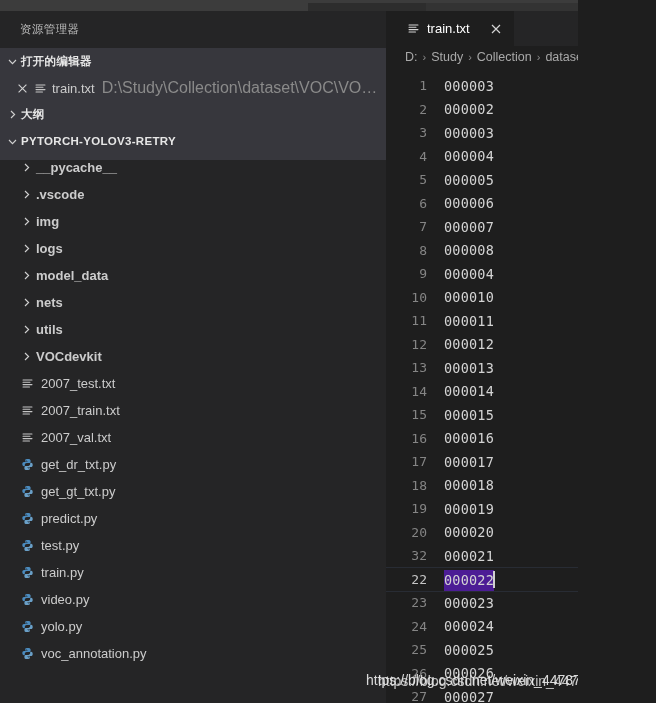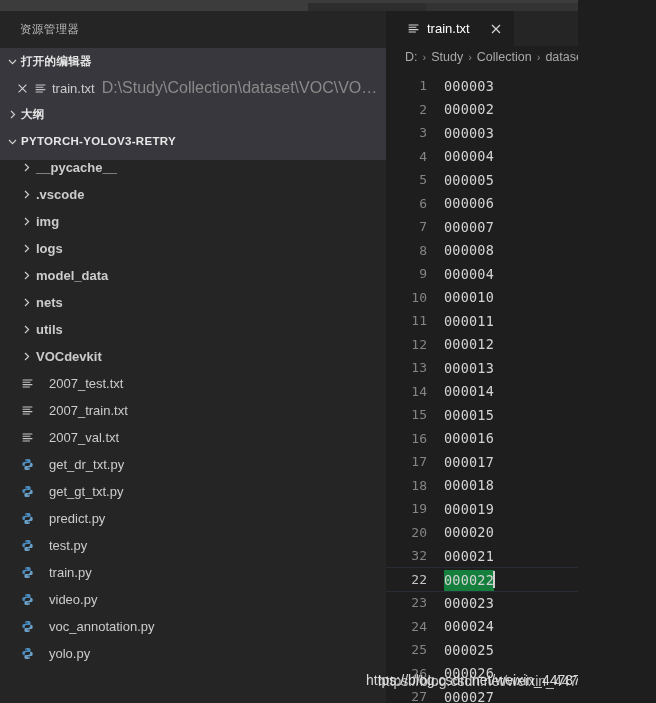--- a/index.html
+++ b/index.html
@@ -129,21 +129,21 @@
   .oe-path {
     color: #8a8a8a;
     font-size: 16px;
     margin-left: 7px;
     overflow: hidden;
     text-overflow: ellipsis;
   }
 
   .tree-label { color: #cccccc; font-size: 13px; }
   .tree-label.folder { margin-left: 1px; font-weight: bold; }
-  .tree-label.file { margin-left: 10px; }
+  .tree-label.file { margin-left: 2px; }
 
   .file-row { padding-left: 18px; }
   .folder-row { padding-left: 18px; }
 
   
   .editor {
     position: absolute;
     left: 386px; top: 11px;
     width: 270px; height: 692px;
     background: #1e1e1e;
@@ -223,21 +223,21 @@
     font-size: 13px;
     font-family: "DejaVu Sans Mono", monospace;
   }
   .code-line.active .ln { color: #c6c6c6; }
   .ltxt {
     color: #d4d4d4;
     letter-spacing: 0.2px;
     position: relative;
   }
   .sel {
-    background: #15803d;
+    background: #4c1d95;
     padding: 2px 0 3px 0;
   }
   .caret {
     display: inline-block;
     width: 1.8px;
     height: 17px;
     background: #d0d0d0;
     vertical-align: -3px;
     margin-left: -1px;
   }
@@ -494,30 +494,30 @@
             </span>
             <span class="tree-label file">video.py</span>
           </div>
           <div class="row file-row">
             <span class="icon-file">
               <svg width="13" height="13" viewBox="0 0 16 16">
                 <path d="M7.9 1.1c-1.6 0-2.9.5-2.9 1.9v1.4h3.1v.5H3.7c-1.3 0-2.1 1-2.1 2.6 0 1.5.7 2.6 2 2.6h1.1V8.5c0-1.2 1-2.2 2.3-2.2h2.9c1.1 0 1.9-.8 1.9-1.8V3c0-1.2-1.1-1.9-2.9-1.9zM6.3 2.2c.3 0 .6.3.6.6s-.3.6-.6.6-.6-.3-.6-.6.3-.6.6-.6z" fill="#4b8bbe"></path>
                 <path d="M8.1 14.9c1.6 0 2.9-.5 2.9-1.9v-1.4H7.9v-.5h4.4c1.3 0 2.1-1 2.1-2.6 0-1.5-.7-2.6-2-2.6h-1.1v1.6c0 1.2-1 2.2-2.3 2.2H6.1c-1.1 0-1.9.8-1.9 1.8V13c0 1.2 1.1 1.9 2.9 1.9zm1.6-1.1c-.3 0-.6-.3-.6-.6s.3-.6.6-.6.6.3.6.6-.3.6-.6.6z" fill="#6aa0c8"></path>
               </svg>
             </span>
+            <span class="tree-label file">yolo.py</span>
+          </div>
+          <div class="row file-row">
+            <span class="icon-file">
+              <svg width="13" height="13" viewBox="0 0 16 16">
+                <path d="M7.9 1.1c-1.6 0-2.9.5-2.9 1.9v1.4h3.1v.5H3.7c-1.3 0-2.1 1-2.1 2.6 0 1.5.7 2.6 2 2.6h1.1V8.5c0-1.2 1-2.2 2.3-2.2h2.9c1.1 0 1.9-.8 1.9-1.8V3c0-1.2-1.1-1.9-2.9-1.9zM6.3 2.2c.3 0 .6.3.6.6s-.3.6-.6.6-.6-.3-.6-.6.3-.6.6-.6z" fill="#4b8bbe"></path>
+                <path d="M8.1 14.9c1.6 0 2.9-.5 2.9-1.9v-1.4H7.9v-.5h4.4c1.3 0 2.1-1 2.1-2.6 0-1.5-.7-2.6-2-2.6h-1.1v1.6c0 1.2-1 2.2-2.3 2.2H6.1c-1.1 0-1.9.8-1.9 1.8V13c0 1.2 1.1 1.9 2.9 1.9zm1.6-1.1c-.3 0-.6-.3-.6-.6s.3-.6.6-.6.6.3.6.6-.3.6-.6.6z" fill="#6aa0c8"></path>
+              </svg>
+            </span>
             <span class="tree-label file">voc_annotation.py</span>
-          </div>
-          <div class="row file-row">
-            <span class="icon-file">
-              <svg width="13" height="13" viewBox="0 0 16 16">
-                <path d="M7.9 1.1c-1.6 0-2.9.5-2.9 1.9v1.4h3.1v.5H3.7c-1.3 0-2.1 1-2.1 2.6 0 1.5.7 2.6 2 2.6h1.1V8.5c0-1.2 1-2.2 2.3-2.2h2.9c1.1 0 1.9-.8 1.9-1.8V3c0-1.2-1.1-1.9-2.9-1.9zM6.3 2.2c.3 0 .6.3.6.6s-.3.6-.6.6-.6-.3-.6-.6.3-.6.6-.6z" fill="#4b8bbe"></path>
-                <path d="M8.1 14.9c1.6 0 2.9-.5 2.9-1.9v-1.4H7.9v-.5h4.4c1.3 0 2.1-1 2.1-2.6 0-1.5-.7-2.6-2-2.6h-1.1v1.6c0 1.2-1 2.2-2.3 2.2H6.1c-1.1 0-1.9.8-1.9 1.8V13c0 1.2 1.1 1.9 2.9 1.9zm1.6-1.1c-.3 0-.6-.3-.6-.6s.3-.6.6-.6.6.3.6.6-.3.6-.6.6z" fill="#6aa0c8"></path>
-              </svg>
-            </span>
-            <span class="tree-label file">yolo.py</span>
           </div>
         </div>
 
     </div>
   </div>
 
   <div class="editor">
 
     <div class="tabbar">
       <div class="tab">

